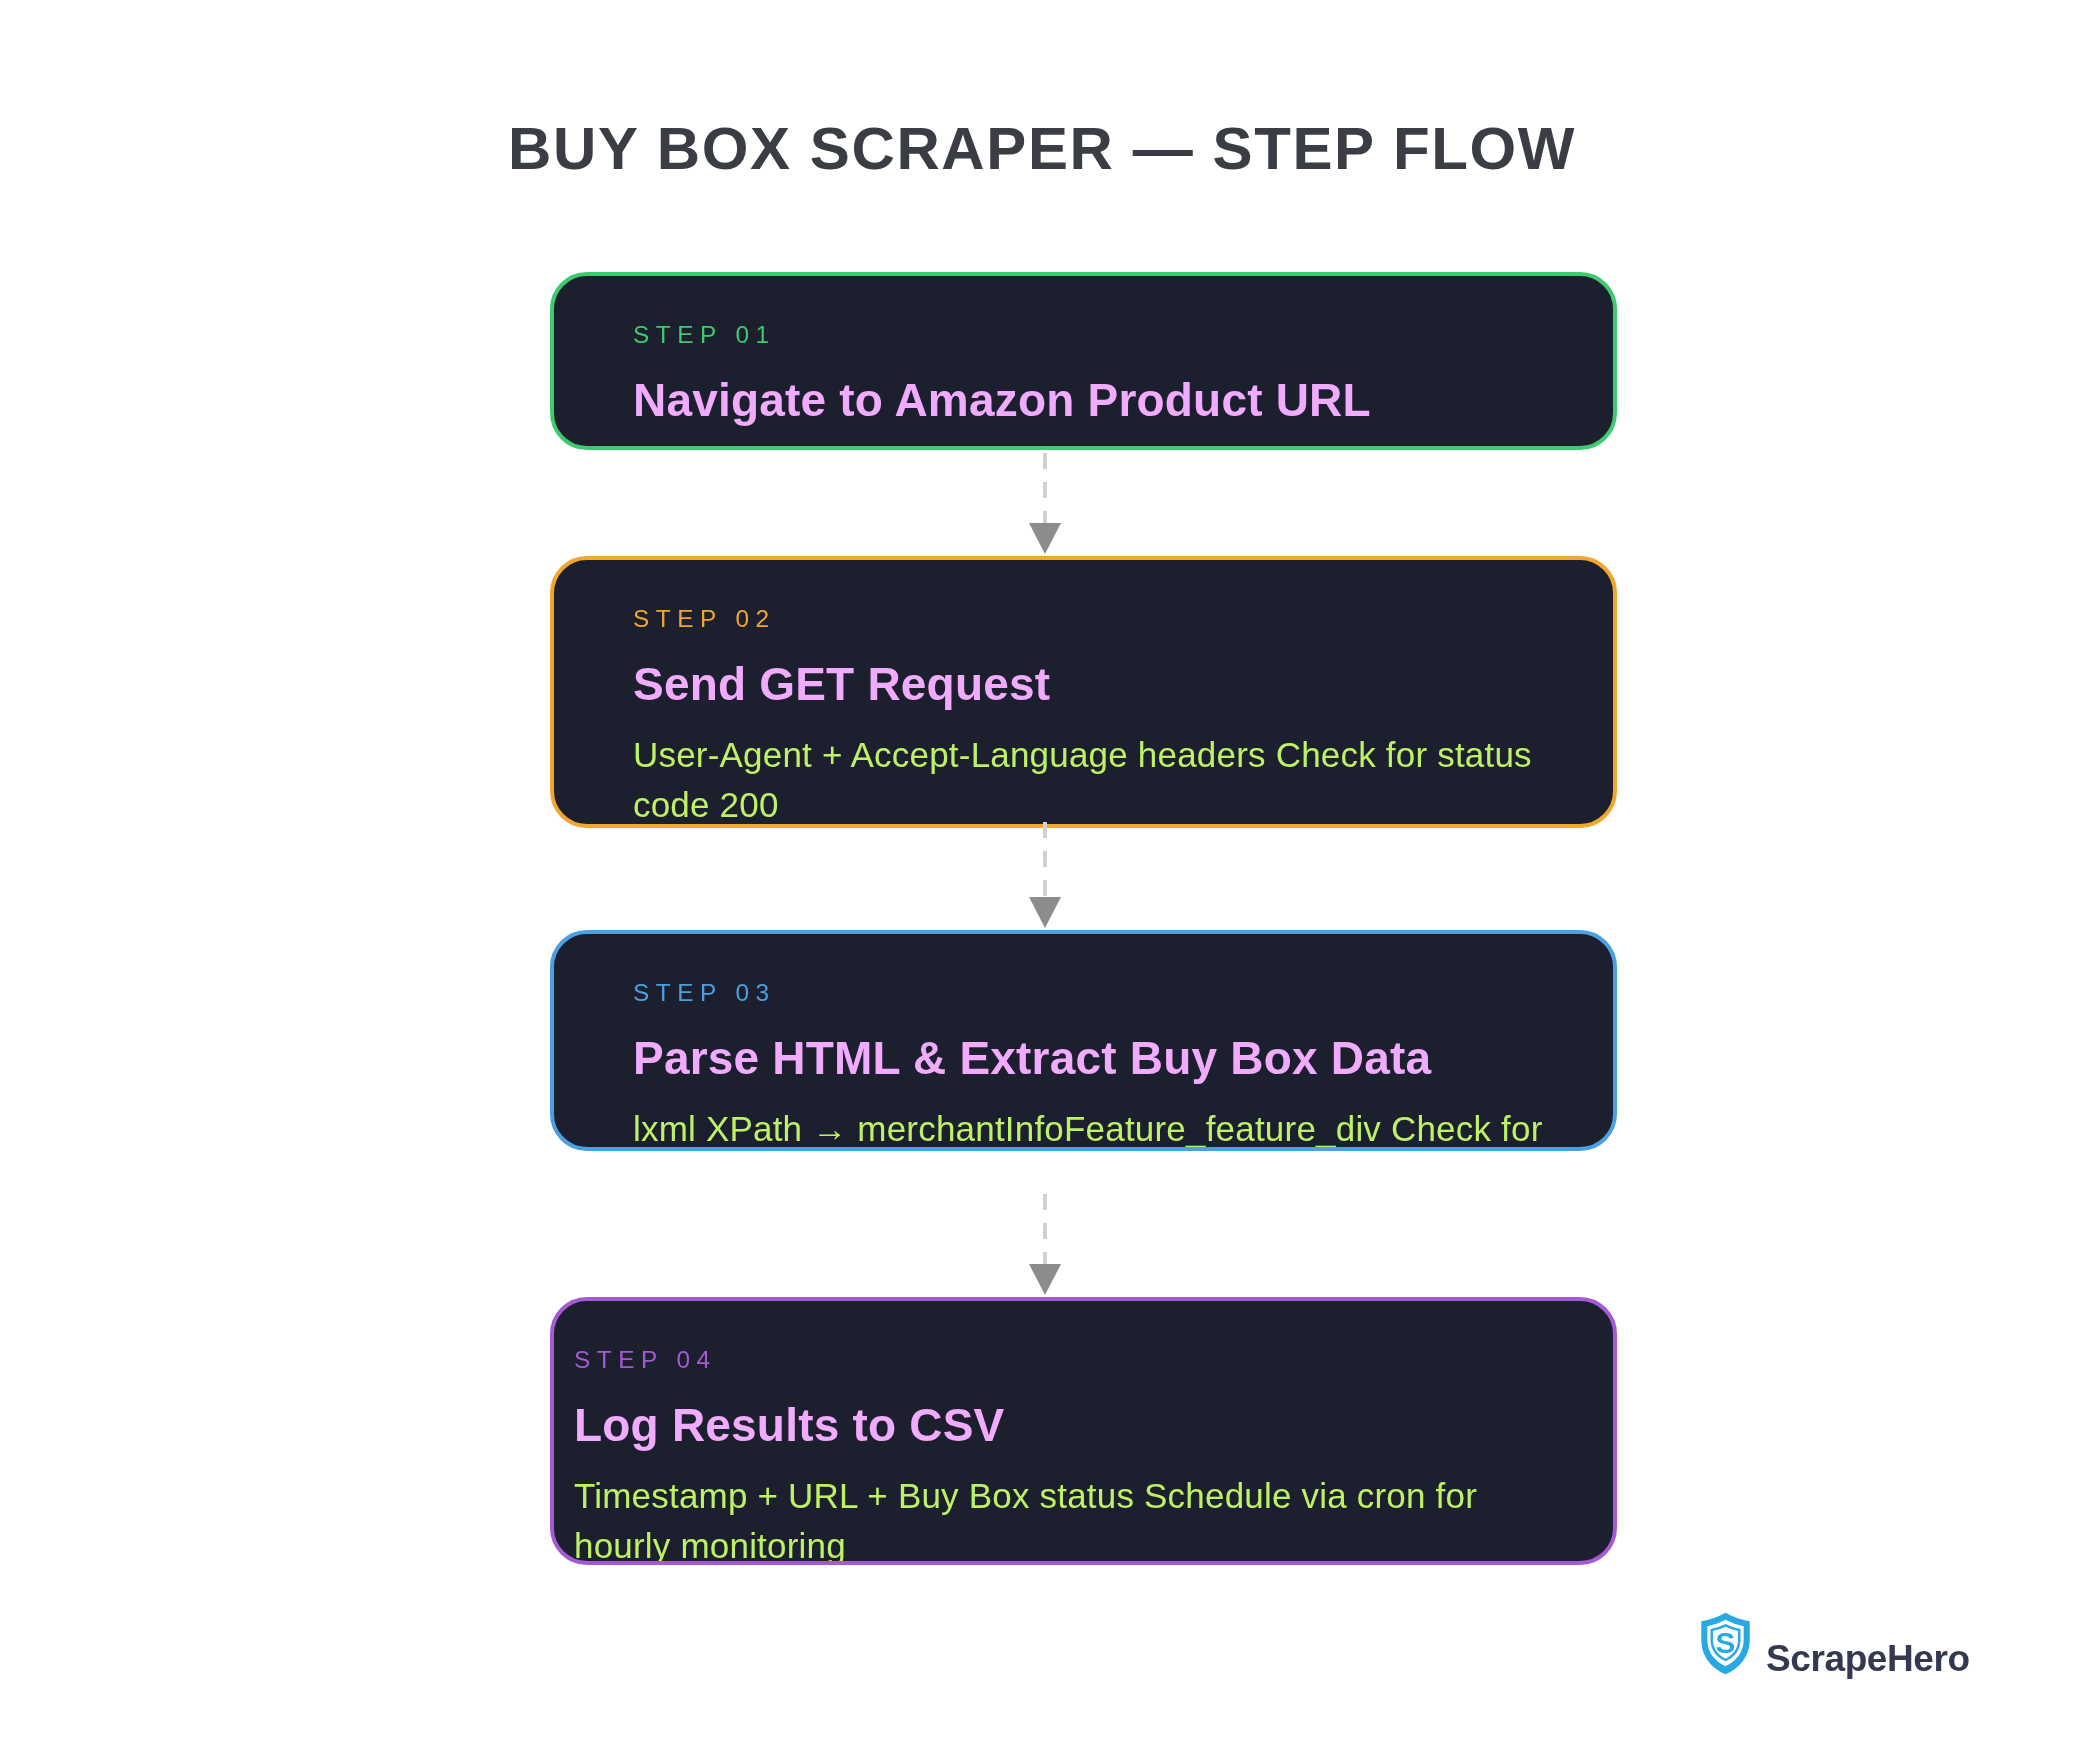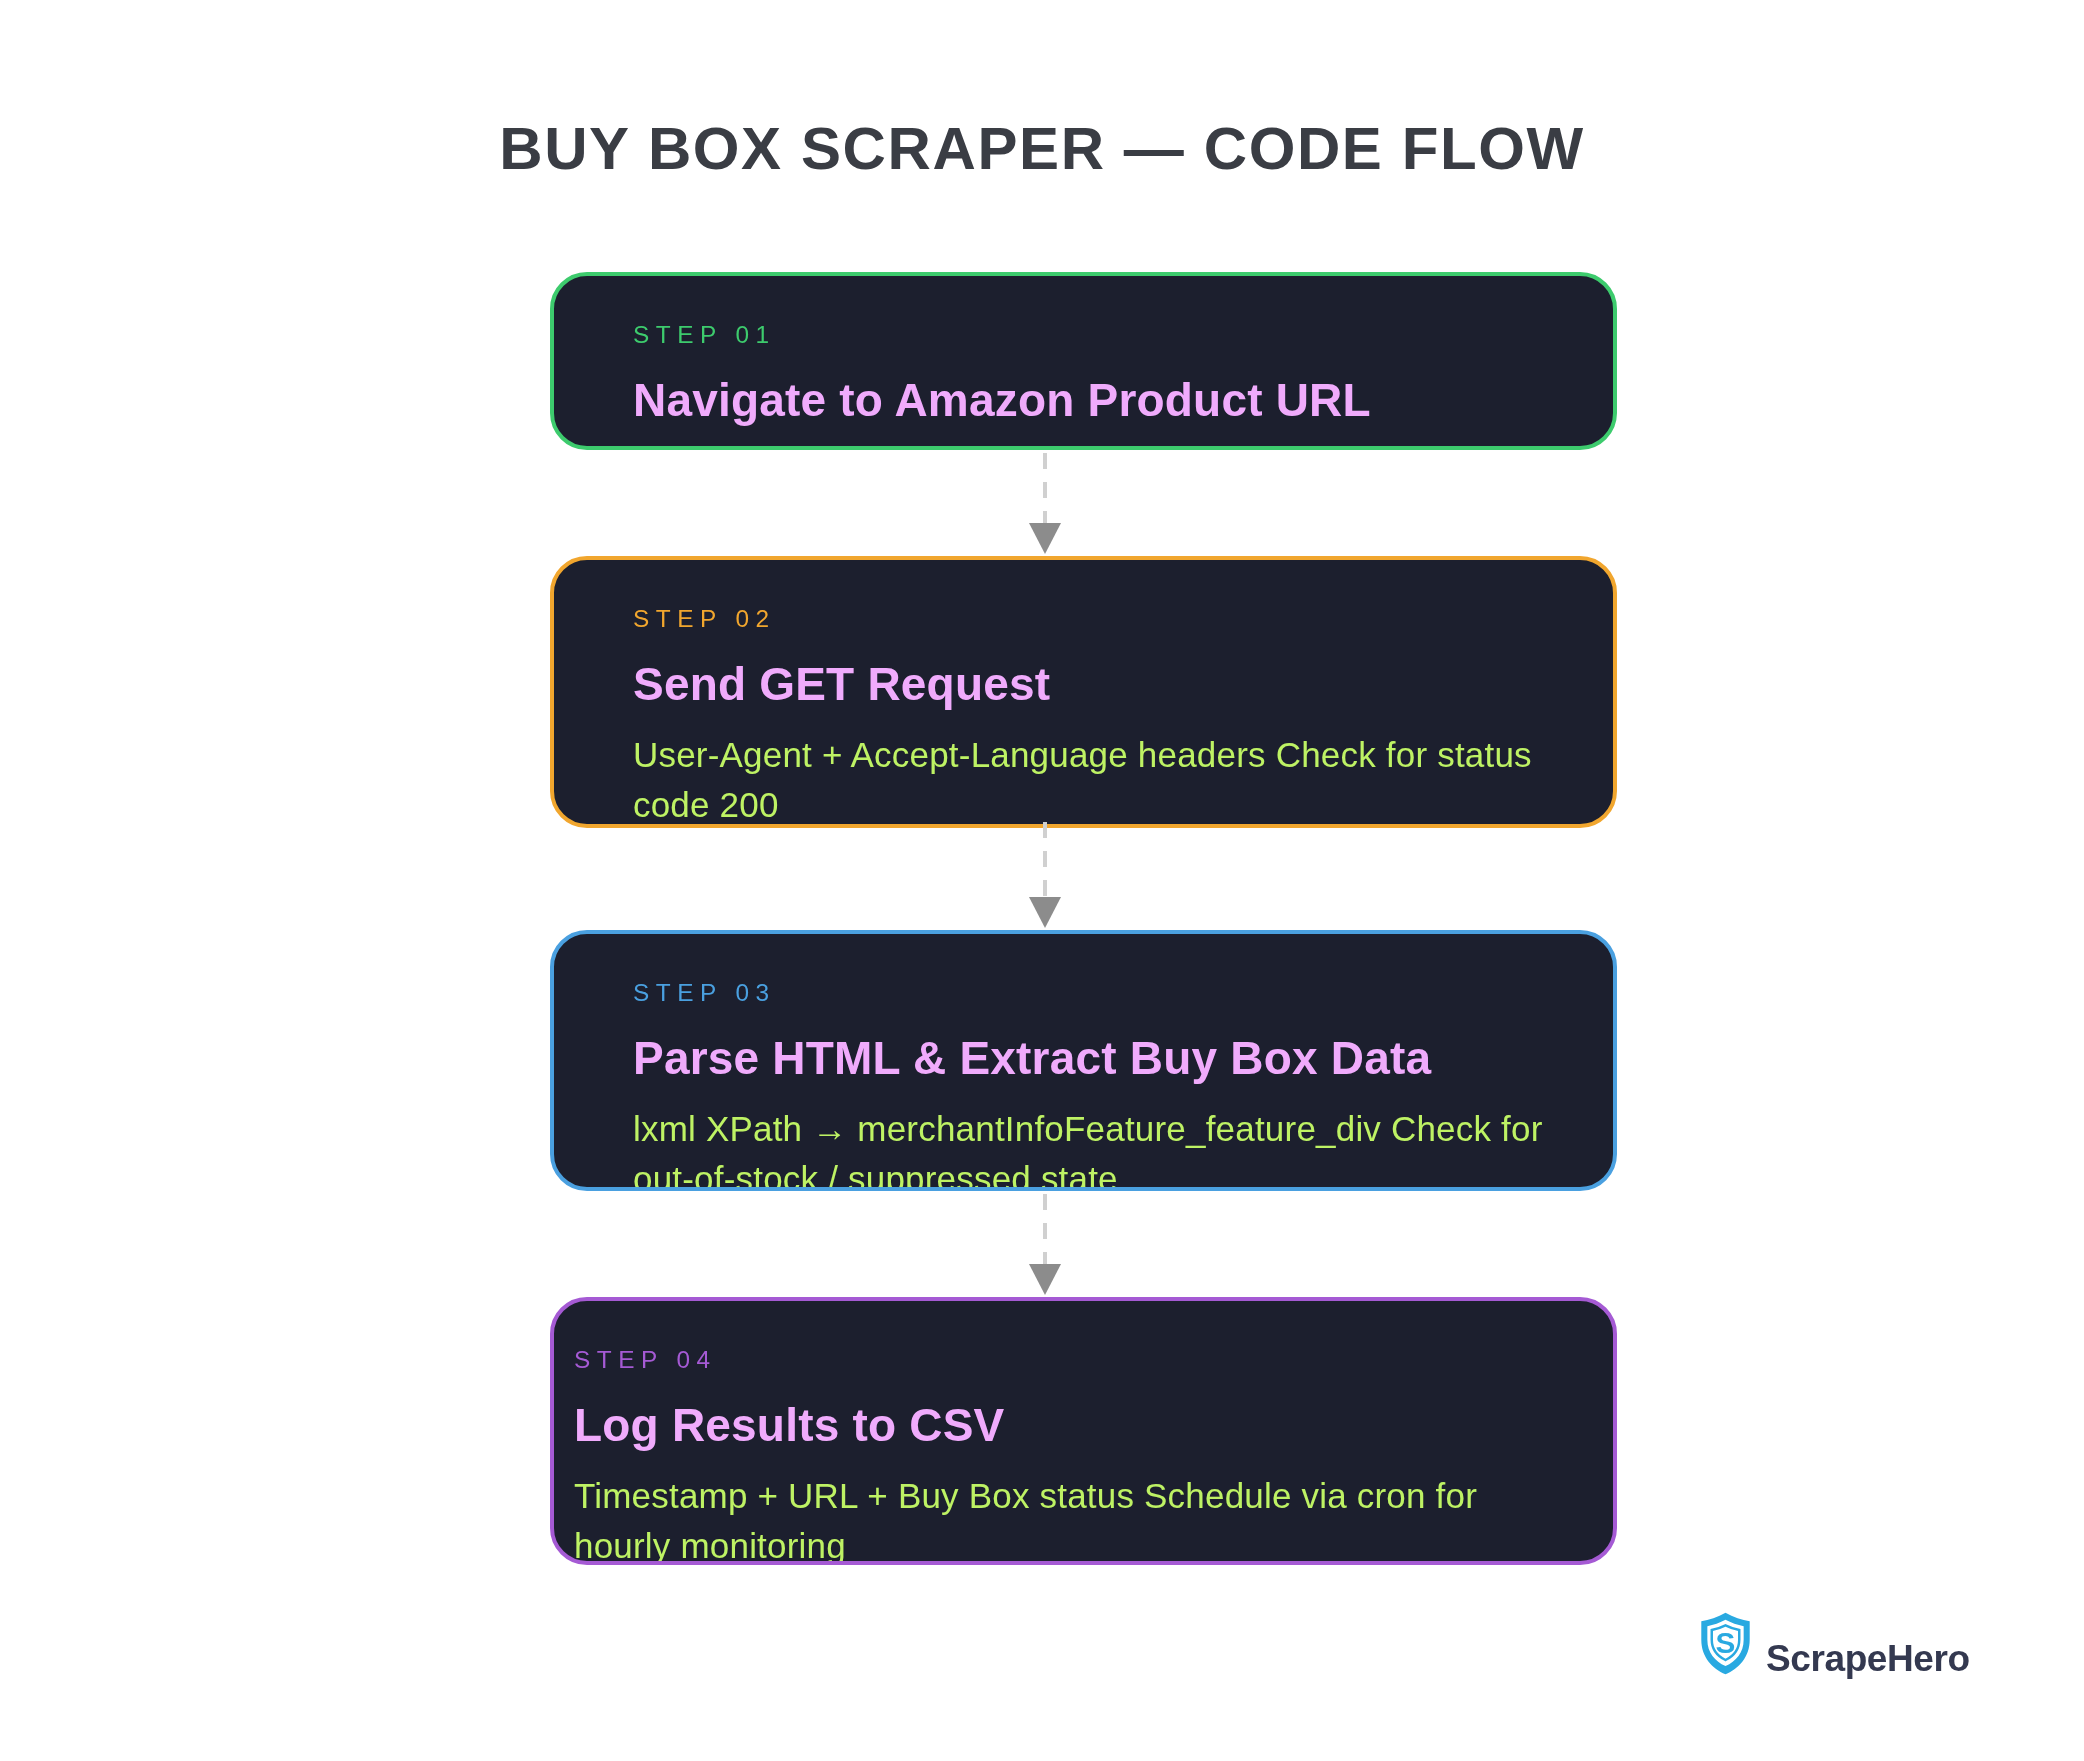--- a/index.html
+++ b/index.html
@@ -33,21 +33,21 @@
     box-sizing: border-box;
     background: #1c1f2e;
     border: 4.9px solid #888;
     border-radius: 37px;
     padding: 47px 65px 0 79px;
     overflow: hidden;
     margin-left: 39px;
   }
   .card-1 { top: 272px;  height: 178px; }
   .card-2 { top: 556px;  height: 272px; }
-  .card-3 { top: 930px; height: 261px; }
+  .card-3 { top: 930px; height: 221px; }
   .card-4 { top: 1297px; height: 268px; }
   .step-label {
     font-size: 24.4px;
     font-weight: 500;
     letter-spacing: 6.5px;
     line-height: 1;
   }
   .step-title {
     margin-top: 26px;
     font-size: 46px;
@@ -100,21 +100,21 @@
     font-size: 37px;
     font-weight: 700;
     letter-spacing: -0.4px;
   }
 </style>
 </head>
 <body>
 
 <div class="canvas">
 
-  <div class="page-title">BUY BOX SCRAPER — CODE FLOW</div>
+  <div class="page-title">BUY BOX SCRAPER — STEP FLOW</div>
 
   <div class="card card-1" style="border-color: rgb(61, 203, 109);">
     <div class="step-label" style="color: rgb(61, 203, 109);">STEP 01</div>
     <div class="step-title">Navigate to Amazon Product URL</div>
   </div>
 
   <div class="connector connector-1" style="color: rgb(208, 208, 208);">
     <div class="dash-line"></div>
     <div class="arrow-head" style="border-top-color: rgb(140, 140, 140);"></div>
   </div>

